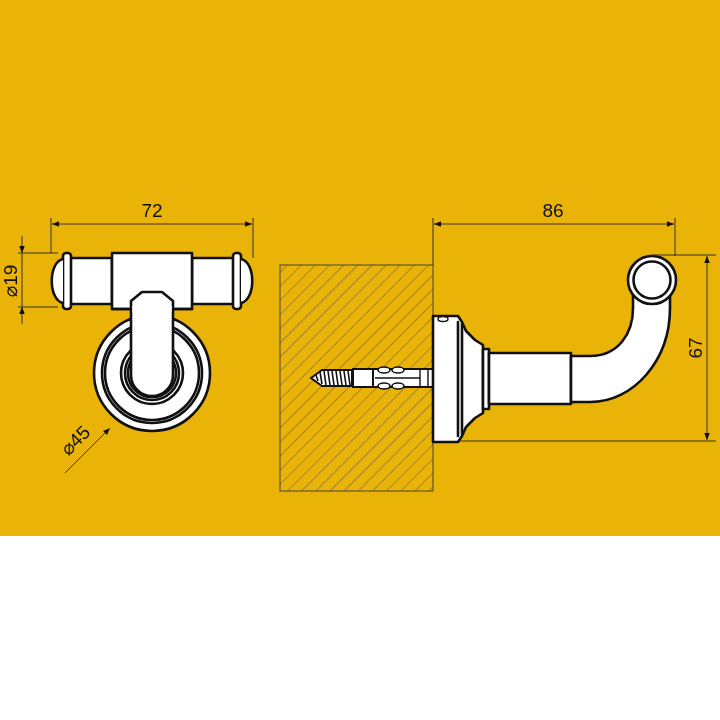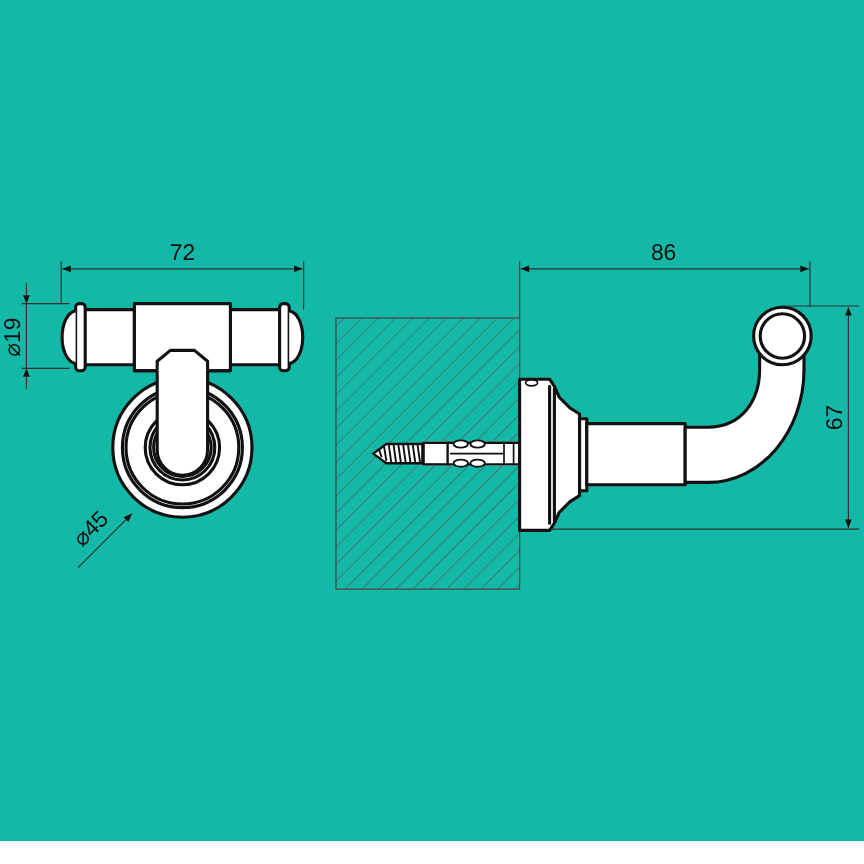--- a/index.html
+++ b/index.html
@@ -1,16 +1,16 @@
 <!DOCTYPE html>
 <html><head>
 <meta charset="utf-8">
 <style>
   html, body { margin: 0; padding: 0; background: #ffffff; }
-  #canvas { position: relative; width: 720px; height: 701px; background: #14b8a6; overflow: hidden; }
+  #canvas { position: relative; width: 720px; height: 536px; background: #eab308; overflow: hidden; }
   svg { position: absolute; left: 0; top: 0; }
   .dimtxt { font-family: "Liberation Sans", sans-serif; font-size: 19px; fill: #111111; }
   .ol { fill: #ffffff; stroke: #111111; stroke-width: 2.6; stroke-linejoin: round; }
   .ol-n { fill: none; stroke: #111111; stroke-width: 2.6; stroke-linejoin: round; stroke-linecap: round; }
   .dim { fill: none; stroke: #333333; stroke-width: 1; }
 </style>
 </head>
 <body>
 
 <div id="canvas">

